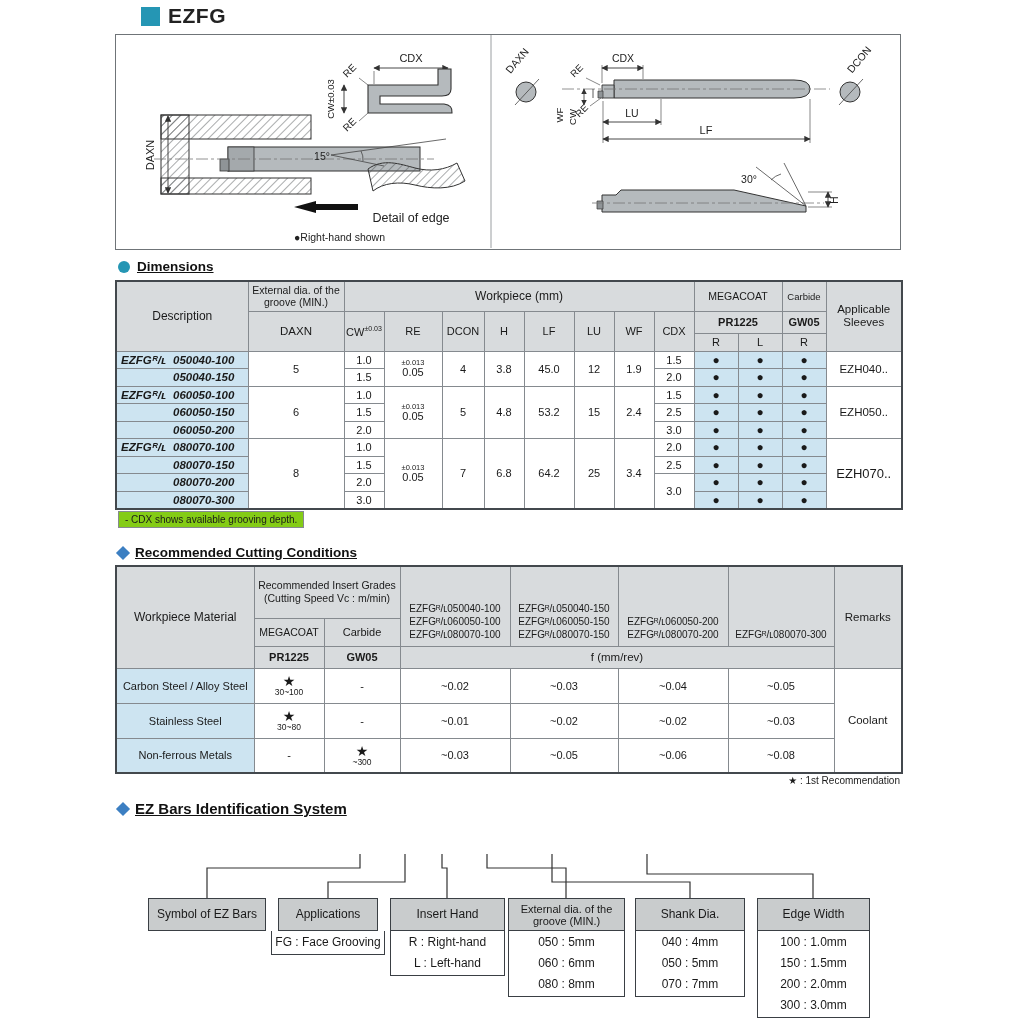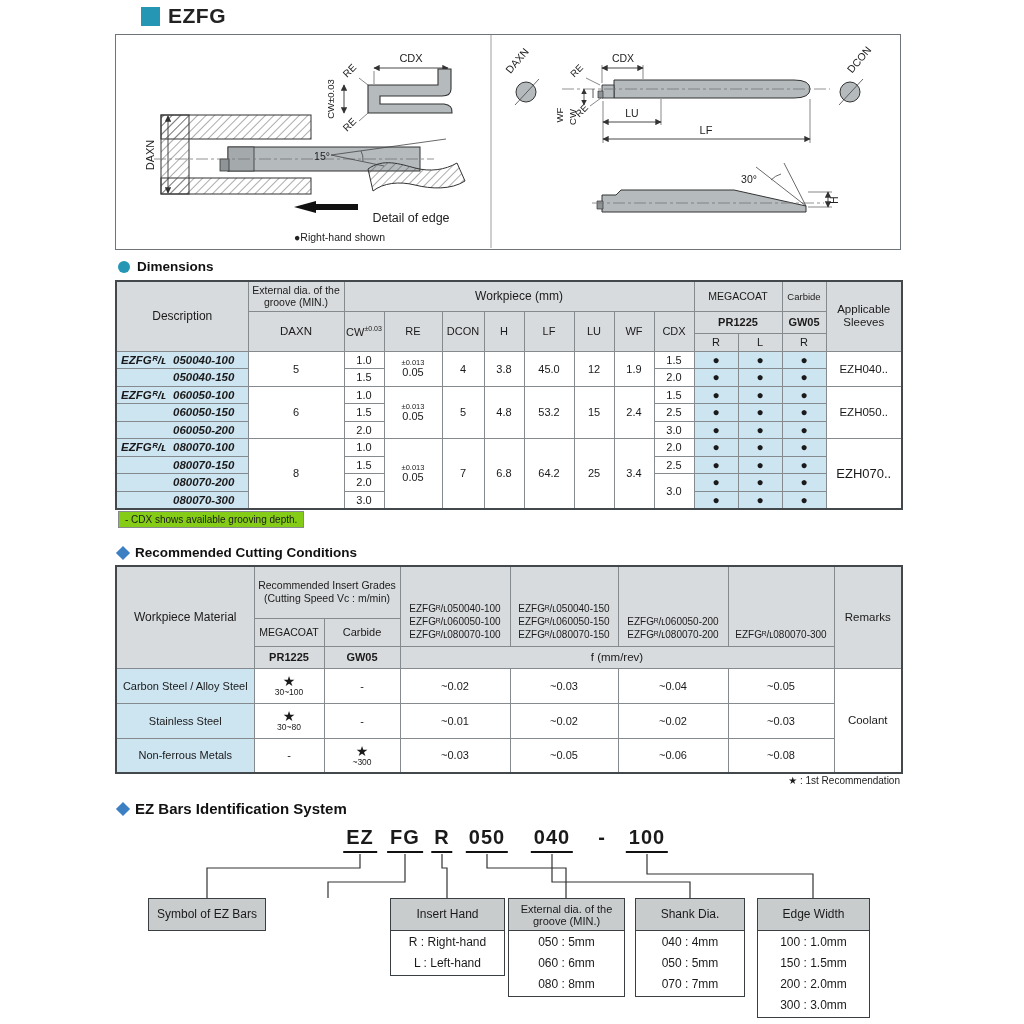--- a/index.html
+++ b/index.html
@@ -9,21 +9,21 @@
 
   
   #title-bar{left:115px;top:4px;display:flex;align-items:center;gap:8px;padding-left:26px;}
   #title-sq{width:19px;height:19px;background:#2596b4;}
   #page-title{font-size:21px;font-weight:bold;letter-spacing:.5px;color:#222;}
 
   
   #panel{left:115px;top:34px;width:786px;height:216px;border:1.5px solid #6f7478;box-sizing:border-box;}
 
   
-  .sechdr{display:flex;align-items:center;gap:7px;font-weight:bold;font-size:13.5px;color:#111;}
+  .sechdr{display:flex;align-items:center;gap:7px;font-weight:bold;font-size:13.5px;color:#111;text-decoration:underline;}
   .bullet-circle{width:12px;height:12px;border-radius:50%;background:#2596b4;flex:0 0 auto;}
   .bullet-diamond{width:10px;height:10px;background:#3c7fc2;transform:rotate(45deg);flex:0 0 auto;}
   #id-hdr .sec-label{font-size:15px;}
 
   
   table{border-collapse:collapse;table-layout:fixed;font-size:11px;color:#1a1a1a;}
   td,th{border:1px solid #858a8f;padding:0 1px;text-align:center;vertical-align:middle;font-weight:normal;overflow:hidden;}
   .t-outer{border:2px solid #43484d;}
   .hdr{background:#d8dbdd;}
   .blue{background:#cde4f1;}
@@ -416,43 +416,40 @@
   </tbody>
     </table>
 
   <div class="abs" id="cut-note">★ : 1st Recommendation</div>
 
   <div class="abs sechdr" id="id-hdr" style="left:118px;top:800px;">
     <span class="bullet-diamond"></span>
     <span class="sec-label">EZ Bars Identification System</span>
   </div>
 
-  <div class="abs" id="id-code" style="left:115px;top:826px;width:786px;height:28px;">
-    <span class="seg" style="left:245px">EZ</span>
-    <span class="seg" style="left:290px">FG</span>
-    <span class="seg" style="left:327px">R</span>
-    <span class="seg" style="left:372px">050</span>
-    <span class="seg" style="left:437px">040</span>
-    <span class="seg nound" style="left:487px">-</span>
-    <span class="seg" style="left:532px">100</span>
-  </div>
 
   <svg class="abs" style="left:115px;top:854px;" width="786" height="44">
     <path d="M245,0 V14 H92 V44" fill="none" stroke="#333" stroke-width="1.2"></path>
     <path d="M290,0 V28 H213 V44" fill="none" stroke="#333" stroke-width="1.2"></path>
     <path d="M327,0 V14 H332 V44" fill="none" stroke="#333" stroke-width="1.2"></path>
     <path d="M372,0 V14 H451 V44" fill="none" stroke="#333" stroke-width="1.2"></path>
     <path d="M437,0 V28 H575 V44" fill="none" stroke="#333" stroke-width="1.2"></path>
     <path d="M532,0 V20 H698 V44" fill="none" stroke="#333" stroke-width="1.2"></path>
   </svg>
 
   <div class="idbox" style="left:148px;top:898px;width:118px;">
     <div class="idtitle">Symbol of EZ Bars</div>
   </div>
 
+  <div class="idbox" style="left:278px;top:898px;width:100px;">
+    <div class="idtitle">Applications</div>
+    <div class="idvals" style="width:114px;margin-left:-7px;">
+      <div>FG : Face Grooving</div>
+    </div>
+  </div>
 
   <div class="idbox" style="left:390px;top:898px;width:115px;">
     <div class="idtitle">Insert Hand</div>
     <div class="idvals">
       <div>R : Right-hand</div>
       <div>L : Left-hand</div>
     </div>
   </div>
 
   <div class="idbox" style="left:508px;top:898px;width:117px;">

